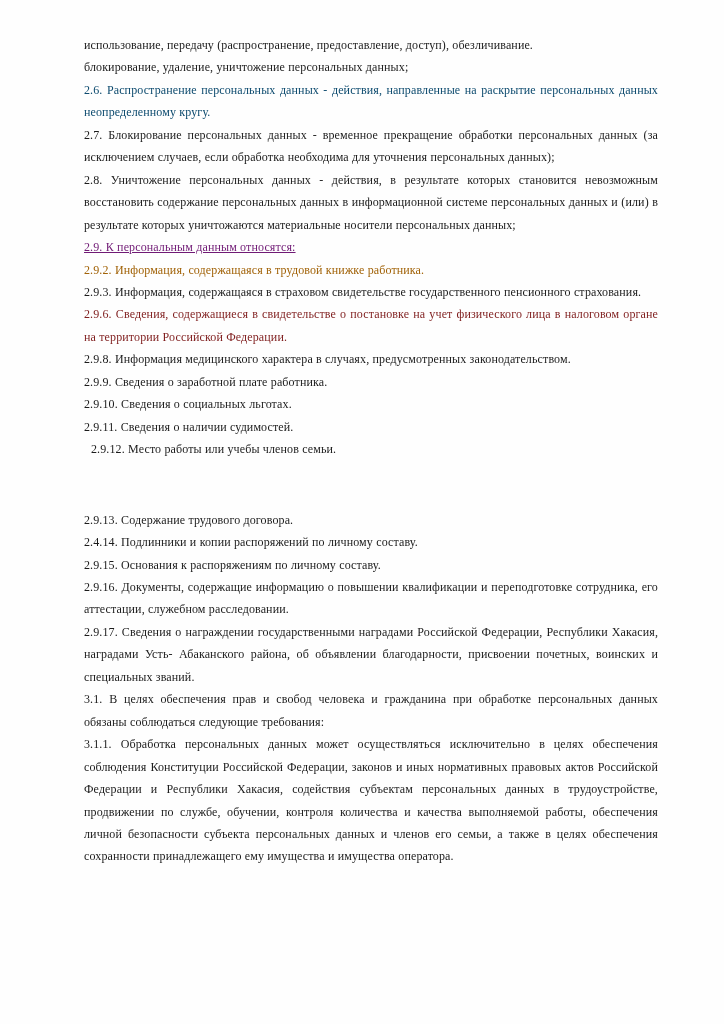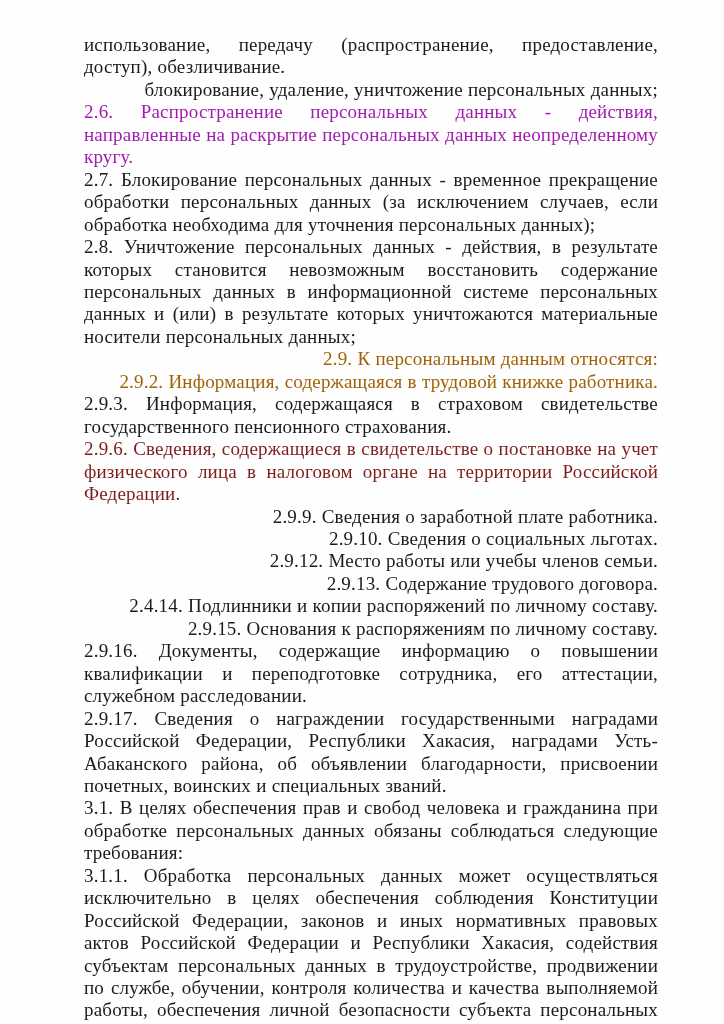--- a/index.html
+++ b/index.html
@@ -22,54 +22,56 @@
   }
   .text-column {
     position: absolute;
     left: 84px;
     top: 34px;
     width: 574px;
   }
   .para {
     margin: 0;
     padding: 0;
-    font-size: 19px;
+    font-size: 12px;
     line-height: 22.45px;
     text-align: justify;
     text-justify: inter-word;
     color: #1b1b1b;
     letter-spacing: 0.01em;
     word-spacing: 0.01em;
     -webkit-font-smoothing: antialiased;
   }
   
   .para.single {
-    text-align: right;
+    text-align: left;
   }
   
 </style>
 </head>
 <body>
 
 <div class="page" style="background: rgb(254, 254, 254);">
   <div class="text-column">
 
   <p class="para" style="color: rgb(27, 27, 27);">использование, передачу (распространение, предоставление, доступ), обезличивание.</p>
       <p class="para single" style="color: rgb(27, 27, 27);">блокирование, удаление, уничтожение персональных данных;</p>
-      <p class="para" style="color: #a21caf; font-family: Liberation Serif, serif;">2.6. Распространение персональных данных - действия, направленные на раскрытие персональных данных неопределенному кругу.</p>
+      <p class="para" style="color: #0c4a6e; font-family: Liberation Serif, serif;">2.6. Распространение персональных данных - действия, направленные на раскрытие персональных данных неопределенному кругу.</p>
       <p class="para" style="color: rgb(27, 27, 27);">2.7. Блокирование персональных данных - временное прекращение обработки персональных данных (за исключением случаев, если обработка необходима для уточнения персональных данных);</p>
       <p class="para" style="color: rgb(27, 27, 27);">2.8. Уничтожение персональных данных - действия, в результате которых становится невозможным восстановить содержание персональных данных в информационной системе персональных данных и (или) в результате которых уничтожаются материальные носители персональных данных;</p>
-      <p class="para single" style="color: #a16207;">2.9. К персональным данным относятся:</p>
+      <p class="para single" style="color: #701a75; text-decoration: underline;">2.9. К персональным данным относятся:</p>
       <p class="para single" style="color: #a16207;">2.9.2. Информация, содержащаяся в трудовой книжке работника.</p>
       <p class="para" style="color: rgb(27, 27, 27);">2.9.3. Информация, содержащаяся в страховом свидетельстве государственного пенсионного страхования.</p>
       <p class="para" style="color: #7f1d1d;">2.9.6. Сведения, содержащиеся в свидетельстве о постановке на учет физического лица в налоговом органе на территории Российской Федерации.</p>
+      <p class="para" style="color: rgb(27, 27, 27);">2.9.8. Информация медицинского характера в случаях, предусмотренных законодательством.</p>
       <p class="para single" style="color: rgb(27, 27, 27);">2.9.9. Сведения о заработной плате работника.</p>
       <p class="para single" style="color: rgb(27, 27, 27);">2.9.10. Сведения о социальных льготах.</p>
-      <p class="para single" style="color: rgb(27, 27, 27);">2.9.12. Место работы или учебы членов семьи.</p>
-      <p class="para single" style="color: rgb(27, 27, 27);">2.9.13. Содержание трудового договора.</p>
+      <p class="para single" style="color: rgb(27, 27, 27);">2.9.11. Сведения о наличии судимостей.</p>
+      <p class="para single" style="color: rgb(27, 27, 27); margin-left: 7px;">2.9.12. Место работы или учебы членов семьи.</p>
+      <p class="para single" style="color: rgb(27, 27, 27); margin-top: 48px;">2.9.13. Содержание трудового договора.</p>
       <p class="para single" style="color: rgb(27, 27, 27);">2.4.14. Подлинники и копии распоряжений по личному составу.</p>
       <p class="para single" style="color: rgb(27, 27, 27);">2.9.15. Основания к распоряжениям по личному составу.</p>
       <p class="para" style="color: rgb(27, 27, 27);">2.9.16. Документы, содержащие информацию о повышении квалификации и переподготовке сотрудника, его аттестации, служебном расследовании.</p>
       <p class="para" style="color: rgb(27, 27, 27);">2.9.17. Сведения о награждении государственными наградами Российской Федерации, Республики Хакасия, наградами Усть- Абаканского района, об объявлении благодарности, присвоении почетных, воинских и специальных званий.</p>
       <p class="para" style="color: rgb(27, 27, 27);">3.1. В целях обеспечения прав и свобод человека и гражданина при обработке персональных данных обязаны соблюдаться следующие требования:</p>
       <p class="para" style="color: rgb(27, 27, 27);">3.1.1. Обработка персональных данных может осуществляться исключительно в целях обеспечения соблюдения Конституции Российской Федерации, законов и иных нормативных правовых актов Российской Федерации и Республики Хакасия, содействия субъектам персональных данных в трудоустройстве, продвижении по службе, обучении, контроля количества и качества выполняемой работы, обеспечения личной безопасности субъекта персональных данных и членов его семьи, а также в целях обеспечения сохранности принадлежащего ему имущества и имущества оператора.</p>
     </div>
 </div>
 
 </body></html>

